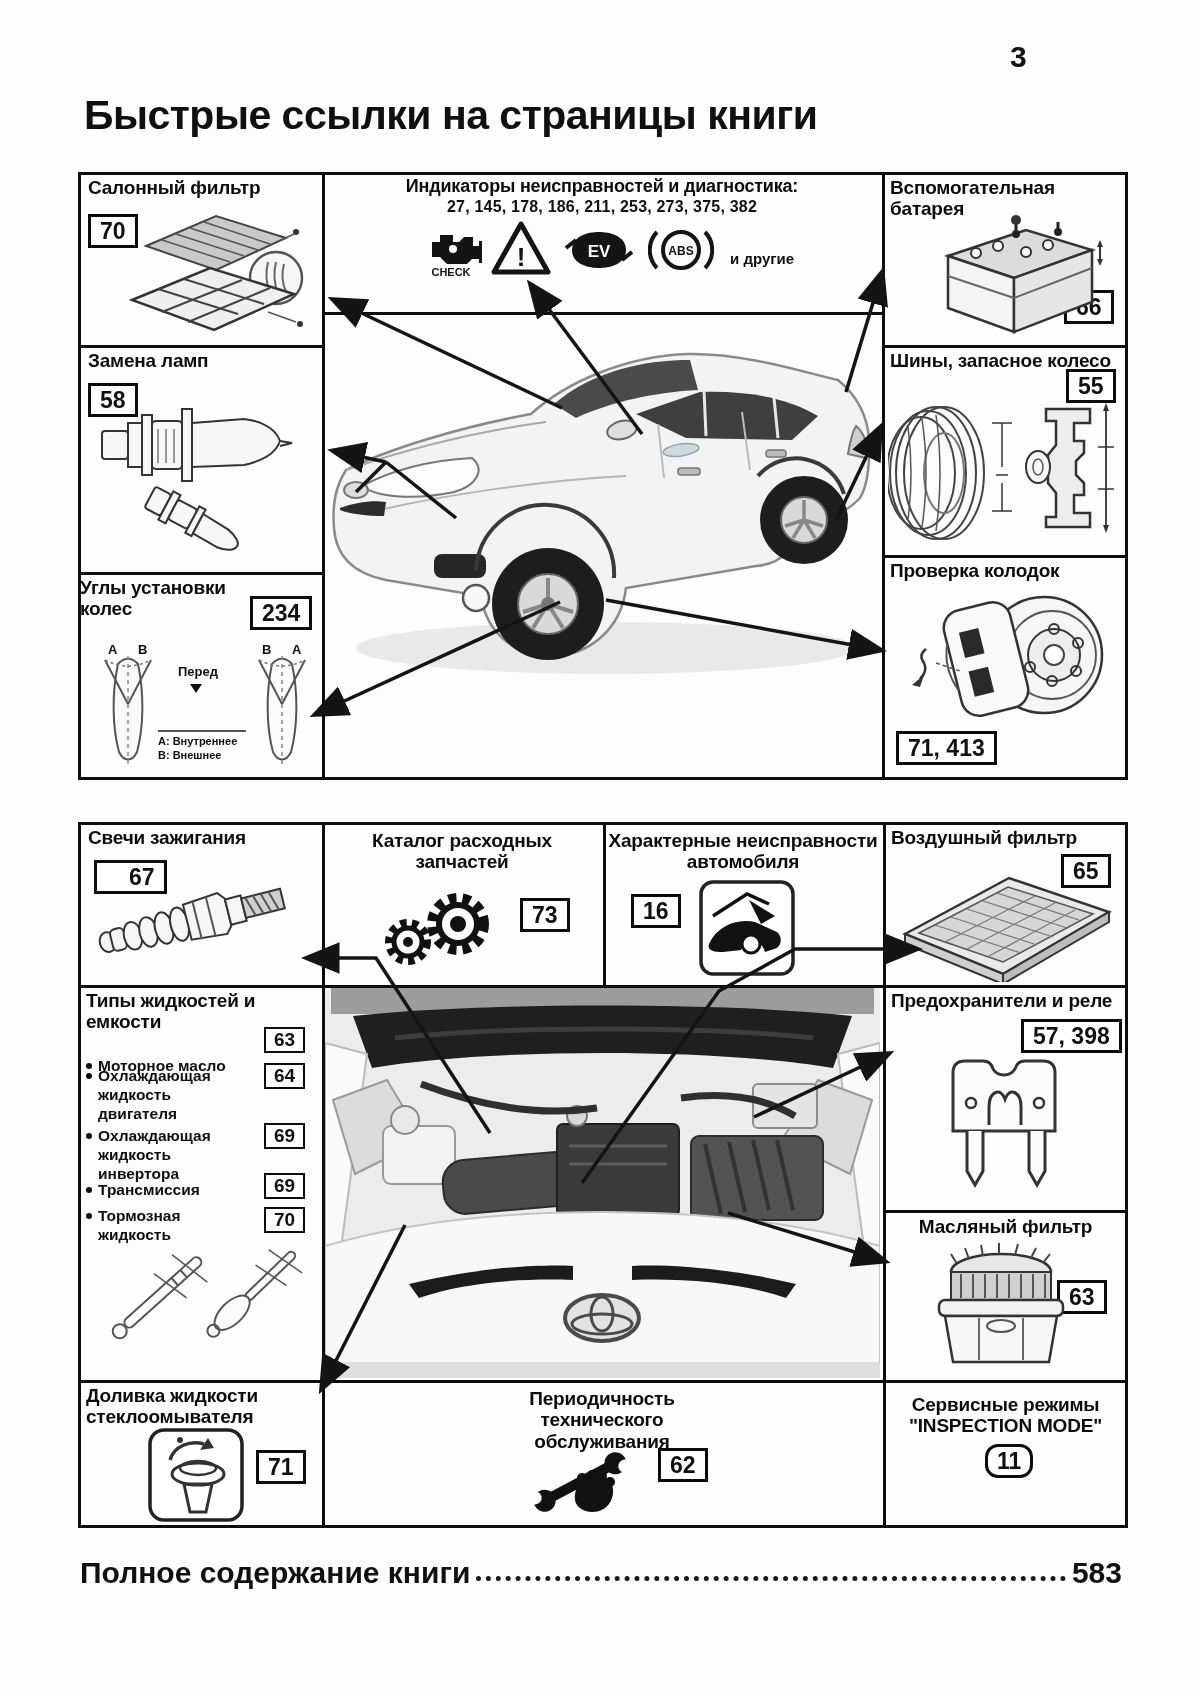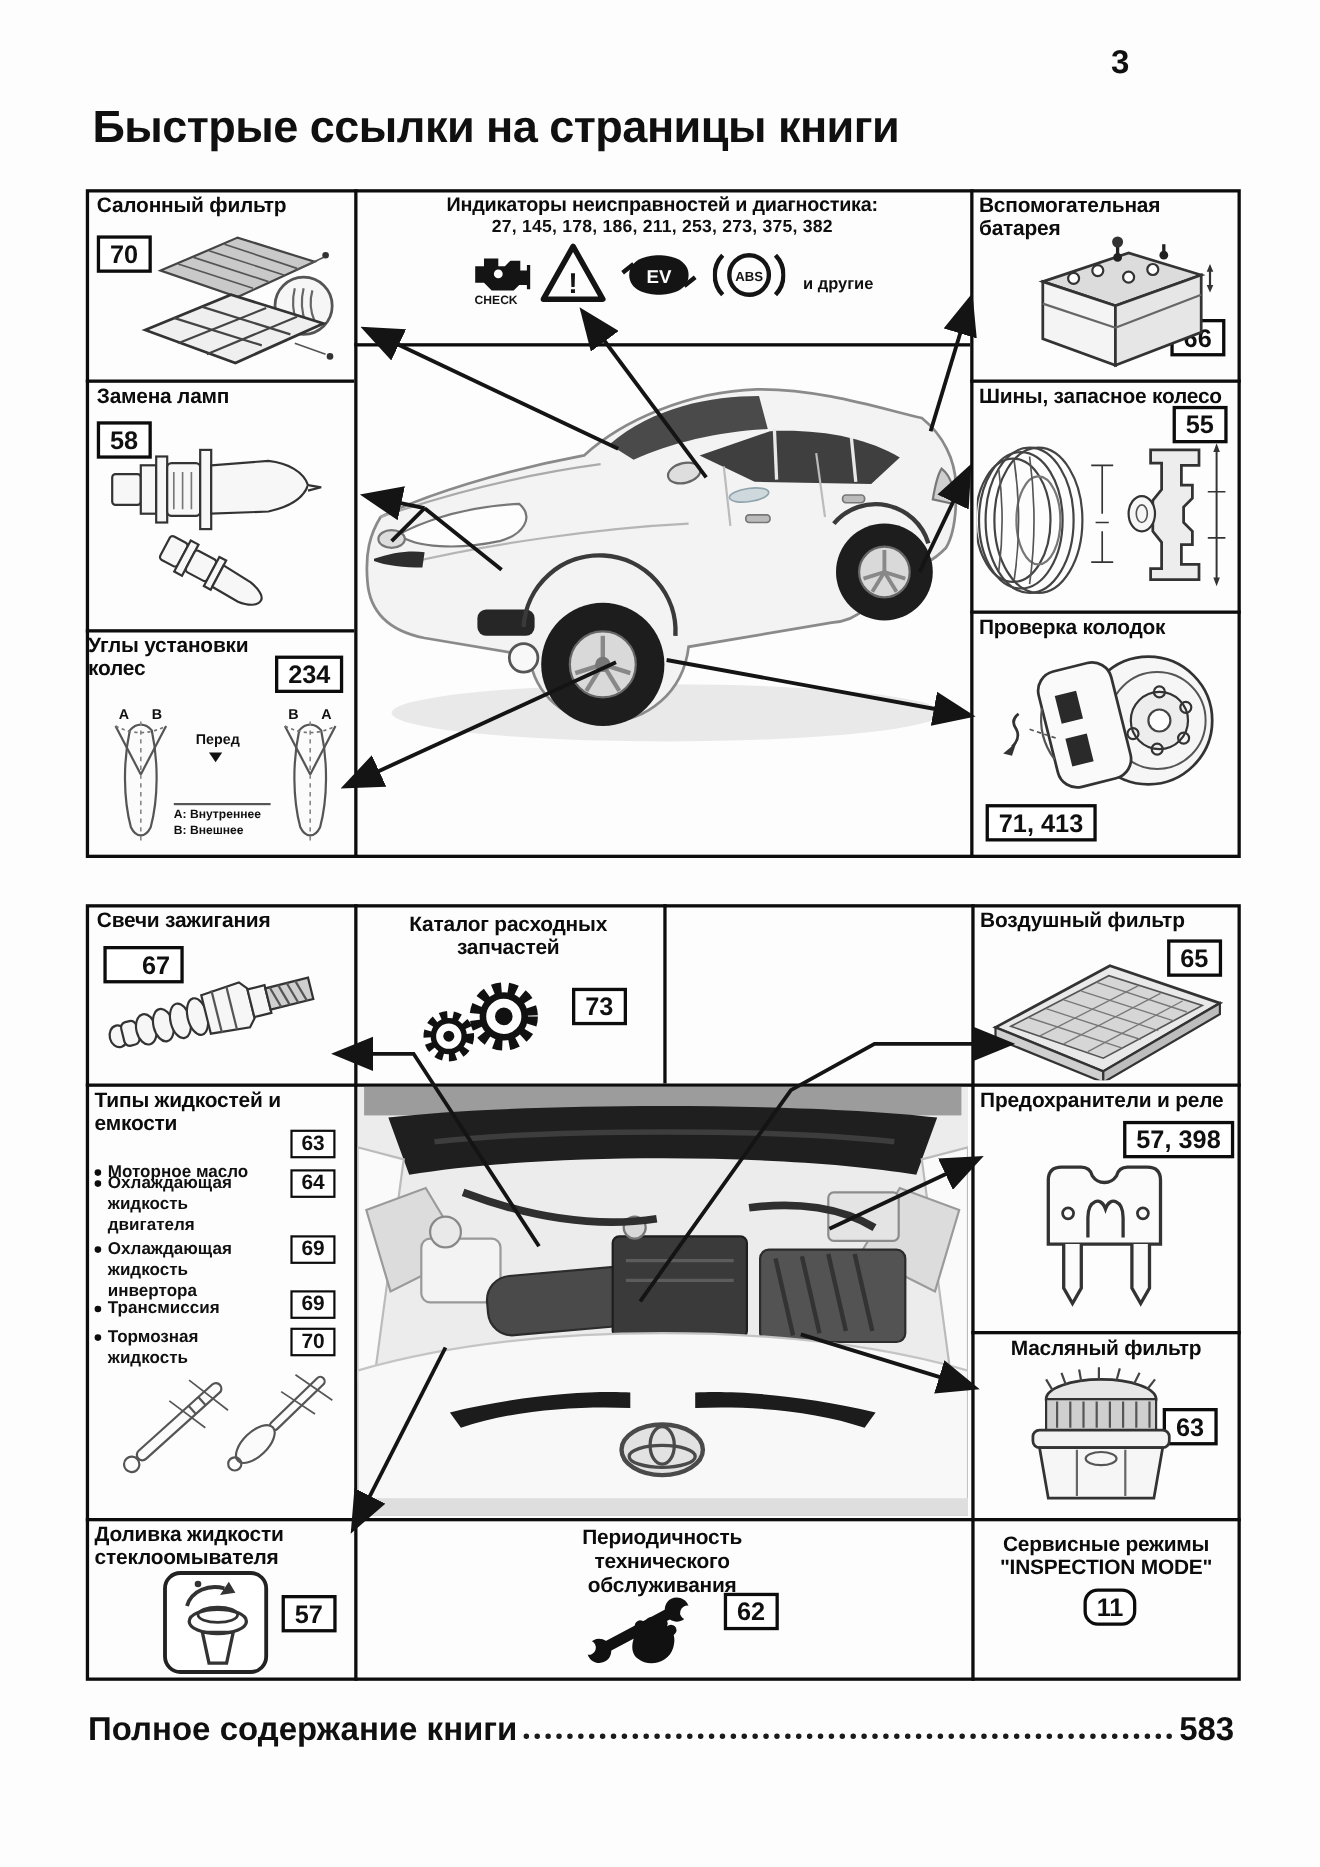--- a/index.html
+++ b/index.html
@@ -346,20 +346,31 @@
         <circle cx="44" cy="62" r="5" fill="#111"></circle>
       </g>
       <g>
         <circle cx="94" cy="44" r="25" fill="none" stroke="#111" stroke-width="12" stroke-dasharray="7.5 6"></circle>
         <circle cx="94" cy="44" r="19" fill="none" stroke="#111" stroke-width="6"></circle>
         <circle cx="94" cy="44" r="8" fill="#111"></circle>
       </g>
     </svg>
   </div>
 
+  <div class="box" style="left:603px;top:822px;width:280px;height:163px;">
+    <div class="box-title centered abs" style="left:5px;top:8px;width:270px;">Характерные неисправности автомобиля</div>
+    <span class="badge" style="left:28px;top:72px;">16</span>
+    <svg class="abs" style="left:94px;top:56px;" width="100" height="100" viewBox="0 0 100 100">
+      <rect x="4" y="4" width="92" height="92" rx="12" fill="#fff" stroke="#222" stroke-width="3.5"></rect>
+      <path d="M16,38 L50,16 L72,26" fill="none" stroke="#111" stroke-width="3.5"></path>
+      <path d="M12,66 C20,48 40,40 58,44 L80,54 C85,58 85,66 80,70 L68,74 C64,60 48,58 44,72 L26,74 C16,74 10,72 12,66 Z" fill="#111"></path>
+      <path d="M52,22 L78,38 L64,46 Z" fill="#111"></path>
+      <circle cx="54" cy="66" r="9" fill="#fff" stroke="#111" stroke-width="3"></circle>
+    </svg>
+  </div>
 
   <div class="box" style="left:883px;top:822px;width:245px;height:163px;">
     <div class="box-title abs" style="left:8px;top:5px;">Воздушный фильтр</div>
     <span class="badge" style="left:178px;top:32px;">65</span>
     <svg class="abs" style="left:6px;top:32px;" width="232" height="128" viewBox="0 0 232 128">
       <polygon points="16,80 120,24 220,58 114,120" fill="#e9e9e9" stroke="#333" stroke-width="2.5"></polygon>
       <polygon points="30,79 119,33 204,60 114,108" fill="#d6d6d6" stroke="#555" stroke-width="1.5"></polygon>
       <g stroke="#777" stroke-width="1.2">
         <line x1="46" y1="71" x2="132" y2="99"></line>
           <line x1="62" y1="63" x2="148" y2="91"></line>
@@ -501,21 +512,21 @@
       <rect x="18" y="60" width="124" height="16" rx="6" fill="#f2f2f2" stroke="#333" stroke-width="2.5"></rect>
       <path d="M24,76 L136,76 L128,122 L32,122 Z" fill="#f6f6f6" stroke="#333" stroke-width="2.5"></path>
       <line x1="58" y1="78" x2="58" y2="120" stroke="#666" stroke-width="2"></line>
       <line x1="102" y1="78" x2="102" y2="120" stroke="#666" stroke-width="2"></line>
       <ellipse cx="80" cy="86" rx="14" ry="6" fill="none" stroke="#555" stroke-width="2"></ellipse>
     </svg>
   </div>
 
   <div class="box" style="left:78px;top:1380px;width:244px;height:148px;">
     <div class="box-title abs" style="left:8px;top:5px;width:200px;">Доливка жидкости стеклоомывателя</div>
-    <span class="badge" style="left:178px;top:70px;">57</span>
+    <span class="badge" style="left:178px;top:70px;">71</span>
     <svg class="abs" style="left:68px;top:46px;" width="100" height="98" viewBox="0 0 100 98">
       <rect x="4" y="4" width="92" height="90" rx="14" fill="#fff" stroke="#222" stroke-width="3.5"></rect>
       <ellipse cx="52" cy="48" rx="26" ry="11" fill="none" stroke="#333" stroke-width="3"></ellipse>
       <ellipse cx="52" cy="42" rx="18" ry="7" fill="none" stroke="#333" stroke-width="2.5"></ellipse>
       <path d="M24,34 C28,20 44,14 58,18" fill="none" stroke="#333" stroke-width="3.5"></path>
       <polygon points="62,12 68,22 54,24" fill="#333"></polygon>
       <path d="M38,58 L66,58 L60,86 L44,86 Z" fill="none" stroke="#333" stroke-width="3"></path>
       <circle cx="34" cy="14" r="3" fill="#333"></circle>
     </svg>
   </div>

